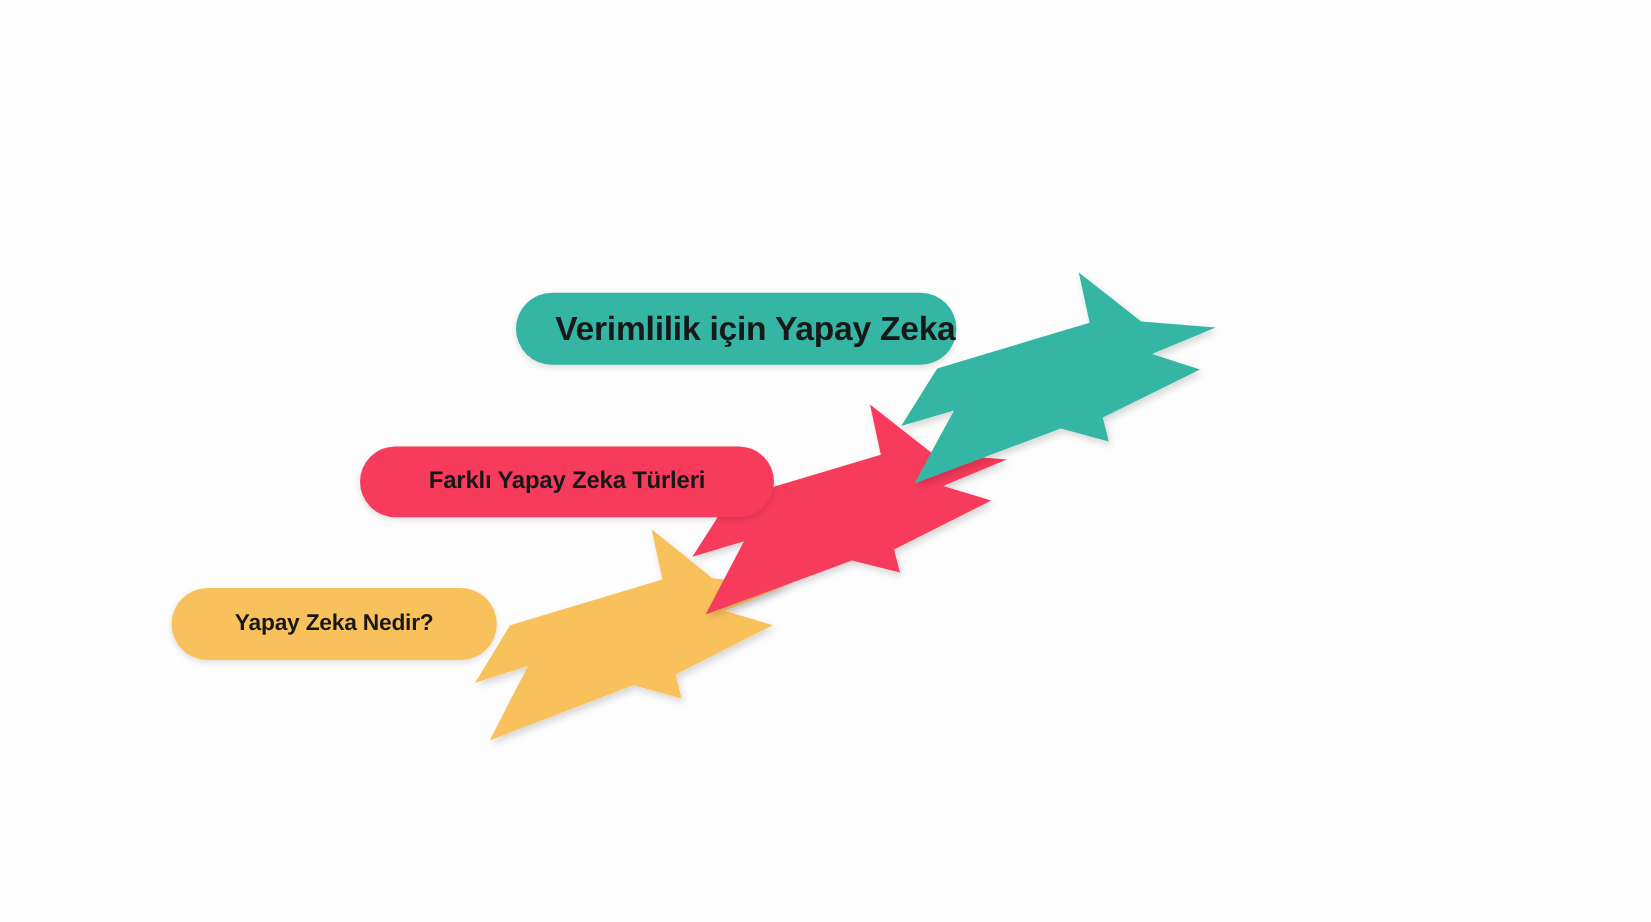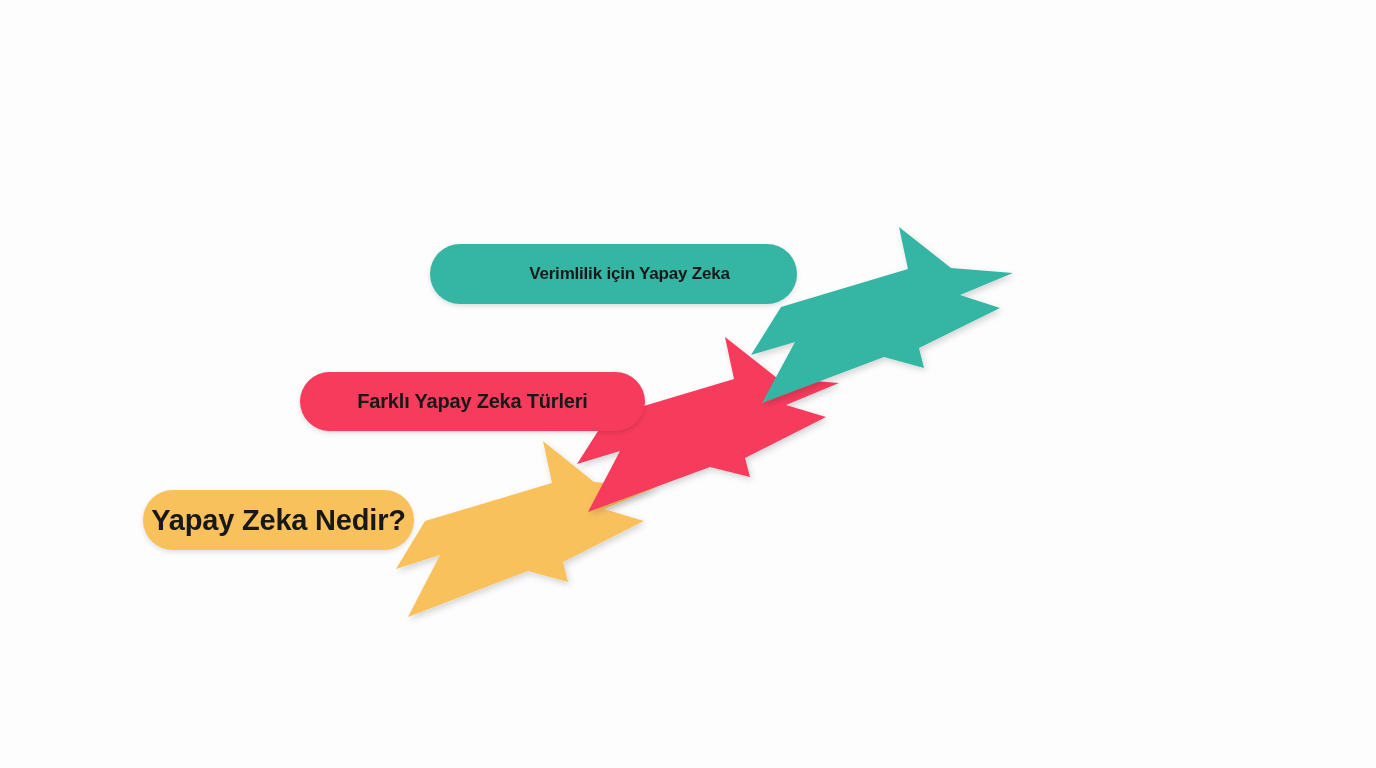--- a/index.html
+++ b/index.html
@@ -41,37 +41,37 @@
     white-space: nowrap;
     letter-spacing: -0.2px;
   }
   #pill-yellow {
     left: 143px;
     top: 490px;
     width: 271px;
     height: 60px;
     background: #f9c15c;
   }
-  #pill-yellow .pill-label { font-size: 29px; }
+  #pill-yellow .pill-label { font-size: 19px; }
   #pill-red {
     left: 300px;
     top: 372px;
     width: 345px;
     height: 59px;
     background: #f73b5c;
   }
   #pill-red .pill-label { font-size: 20px; }
   #pill-teal {
     left: 430px;
     top: 244px;
     width: 367px;
     height: 60px;
     background: #35b5a4;
   }
-  #pill-teal .pill-label { font-size: 17px; margin-left: 32px; }
+  #pill-teal .pill-label { font-size: 28px; margin-left: 32px; }
 </style>
 </head>
 <body>
 
 <div id="stage">
 
   <svg id="arrows" viewBox="0 0 1376 768" xmlns="http://www.w3.org/2000/svg">
     <defs>
       <filter id="soft-shadow" x="-20%" y="-20%" width="150%" height="150%">
         <feDropShadow dx="2" dy="3" stdDeviation="3" flood-color="#000000" flood-opacity="0.16"></feDropShadow>

